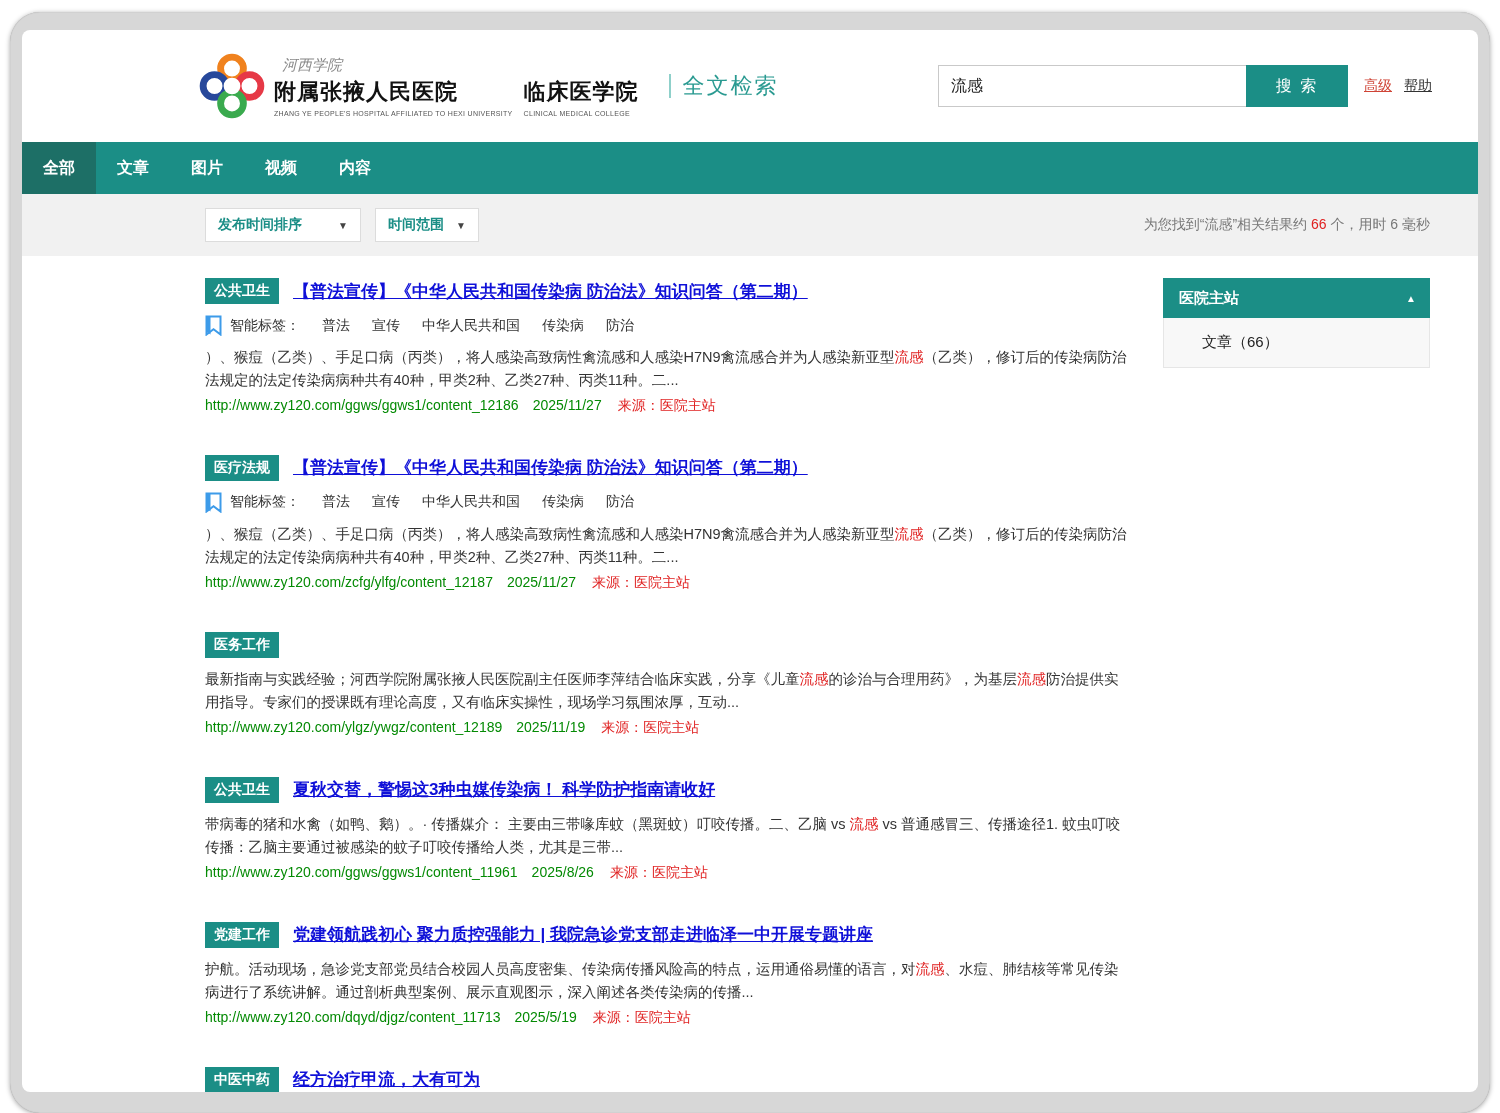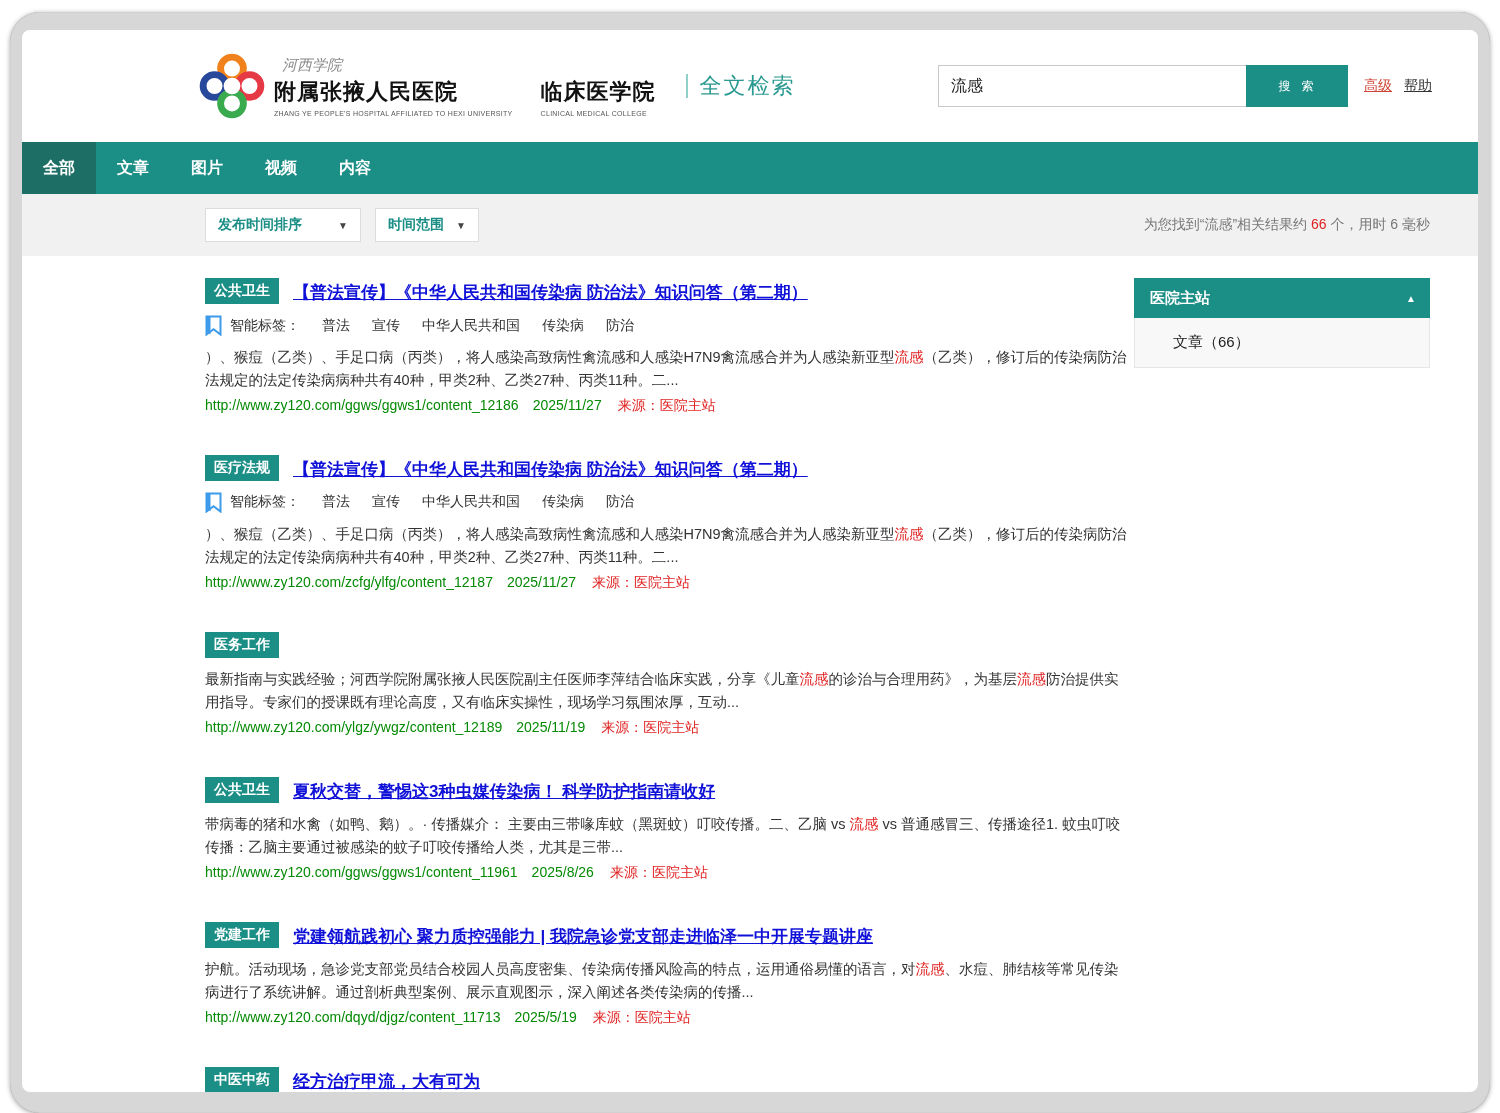--- a/index.html
+++ b/index.html
@@ -18,30 +18,30 @@
   .page{position:absolute;left:22px;top:30px;width:1456px;height:1062px;
     background:#fff;overflow:hidden;border-radius:8px;}
 
   
   .header{height:112px;display:flex;align-items:center;padding:0 46px 0 172px;}
   .logo{display:flex;align-items:center}
   .logo-mark svg{width:76px;height:76px;display:block}
   .logo-text{margin-left:4px}
   .logo-script{font-family:"DejaVu Serif","Liberation Serif",serif;font-style:italic;
     color:#8a8a8a;font-size:15px;margin-left:8px;margin-bottom:2px}
-  .logo-names{display:flex;gap:28px;align-items:flex-end}
+  .logo-names{display:flex;gap:11px;align-items:flex-end}
   .name-cn{font-size:22px;font-weight:bold;color:#121212;letter-spacing:1px;white-space:nowrap}
   .name-en{font-size:7px;color:#555;letter-spacing:.3px;margin-top:3px;white-space:nowrap}
   .search-label{display:flex;align-items:center;margin-left:30px;color:#2a9a91;font-size:22px;letter-spacing:2px}
   .search-label .vbar{display:inline-block;width:2px;height:24px;background:#8fd0ca;margin-right:12px}
   .search-zone{margin-left:auto;display:flex;align-items:center}
   .search-input{width:308px;height:42px;border:1px solid #c9c9c9;border-right:none;
     padding:0 12px;font-size:16px;color:#222;outline:none;font-family:inherit}
   .search-btn{width:102px;height:42px;background:var(--teal);color:#fff;border:none;
-    font-size:12px;cursor:pointer;font-family:Liberation Mono, monospace;letter-spacing:2px}
+    font-size:16px;cursor:pointer;font-family:Liberation Sans, sans-serif;letter-spacing:2px}
   .aux-links{display:flex;gap:12px;margin-left:16px;font-size:14px;align-items:center}
   .link-adv{color:#cf4436;text-decoration:underline;cursor:pointer}
   .link-help{color:#333;text-decoration:underline;cursor:pointer}
 
   
   .navbar{height:52px;background:var(--teal);display:flex;}
   .tab{color:#fff;font-size:16px;font-weight:bold;padding:0 21px;line-height:52px;cursor:pointer}
   .tab.active{background:var(--teal-dark)}
 
   
@@ -51,36 +51,36 @@
   .dd-label{color:var(--teal);font-weight:bold;font-size:14px}
   .dd-arrow{color:#444;font-size:10px;margin-left:36px}
   .dd.small .dd-arrow{margin-left:12px}
   .stats{margin-left:auto;color:var(--muted);font-size:14px}
   .stats .count{color:var(--red)}
 
   
   .main{display:flex;align-items:flex-start;padding:22px 48px 0 183px}
   .results{width:922px}
   .result{margin-bottom:40px}
-  .r-head{display:flex;align-items:flex-end}
+  .r-head{display:flex;align-items:center}
   .r-tag{background:var(--teal);color:#fff;font-size:14px;padding:4px 9px;white-space:nowrap;font-weight:bold}
   .r-title{margin-left:14px;color:var(--blue);font-size:17px;font-weight:bold;
     text-decoration:underline;cursor:pointer;white-space:nowrap}
   .r-tags{display:flex;align-items:center;margin-top:11px;font-size:14px;color:#333}
   .bm-icon{width:17px;height:21px;margin-right:8px;flex:0 0 auto}
   .r-tags .tag-item{margin-left:22px;cursor:pointer}
   .r-snippet{margin-top:10px;font-size:14.5px;color:#333;line-height:1.62}
   .hl{color:var(--red)}
   .r-meta{margin-top:4px;font-size:14px}
   .r-url{color:var(--green);cursor:pointer}
   .r-date{color:var(--green);margin-left:14px}
   .r-source{color:var(--red);margin-left:16px}
 
   
-  .sidebar{margin-left:auto;width:296px}
+  .sidebar{margin-left:auto;width:267px}
   .sb-head{background:var(--teal);color:#fff;height:40px;display:flex;align-items:center;
     padding:0 14px 0 16px;font-size:15px;font-weight:bold;cursor:pointer}
   .sb-arrow{margin-left:auto;font-size:10px}
   .sb-item{background:#f8f8f8;border:1px solid #e6e6e6;border-top:none;
     padding:15px 0 15px 38px;font-size:15px;color:#222;cursor:pointer}
 </style>
 </head>
 <body>
 
 <div class="frame"></div>

